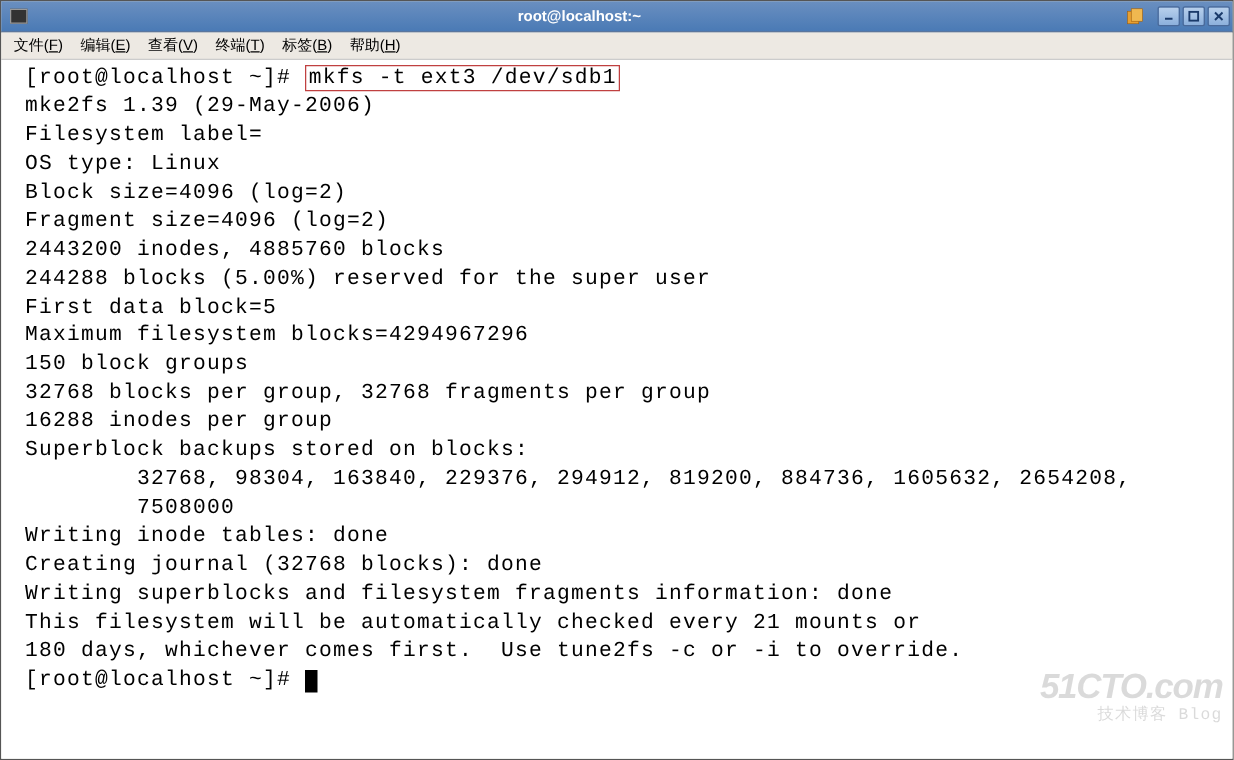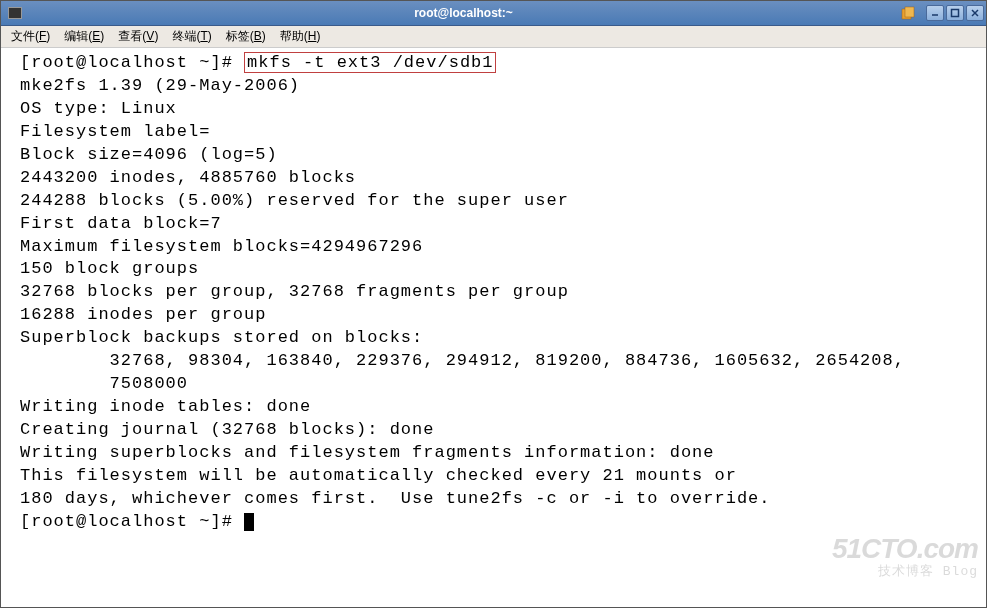--- a/index.html
+++ b/index.html
@@ -173,26 +173,27 @@
     <span class="menu-item"><span>编辑</span>(<span class="underline">E</span>)</span>
     <span class="menu-item"><span>查看</span>(<span class="underline">V</span>)</span>
     <span class="menu-item"><span>终端</span>(<span class="underline">T</span>)</span>
     <span class="menu-item"><span>标签</span>(<span class="underline">B</span>)</span>
     <span class="menu-item"><span>帮助</span>(<span class="underline">H</span>)</span>
   </div>
 
   <div class="terminal">
     <div class="term-line"><span>[root@localhost ~]#</span> <span class="boxed-cmd">mkfs -t ext3 /dev/sdb1</span></div>
     <div class="term-line">mke2fs 1.39 (29-May-2006)</div>
+    <div class="term-line">Filesystem label=</div>
     <div class="term-line">OS type: Linux</div>
-    <div class="term-line">Filesystem label=</div>
-    <div class="term-line">Block size=4096 (log=5)</div>
+    <div class="term-line">Block size=4096 (log=2)</div>
+    <div class="term-line">Fragment size=4096 (log=2)</div>
     <div class="term-line">2443200 inodes, 4885760 blocks</div>
     <div class="term-line">244288 blocks (5.00%) reserved for the super user</div>
-    <div class="term-line">First data block=7</div>
+    <div class="term-line">First data block=5</div>
     <div class="term-line">Maximum filesystem blocks=4294967296</div>
     <div class="term-line">150 block groups</div>
     <div class="term-line">32768 blocks per group, 32768 fragments per group</div>
     <div class="term-line">16288 inodes per group</div>
     <div class="term-line">Superblock backups stored on blocks:</div>
     <div class="term-line">        32768, 98304, 163840, 229376, 294912, 819200, 884736, 1605632, 2654208,</div>
     <div class="term-line">        7508000</div>
     <div class="term-line"></div>
     <div class="term-line">Writing inode tables: done</div>
     <div class="term-line">Creating journal (32768 blocks): done</div>

